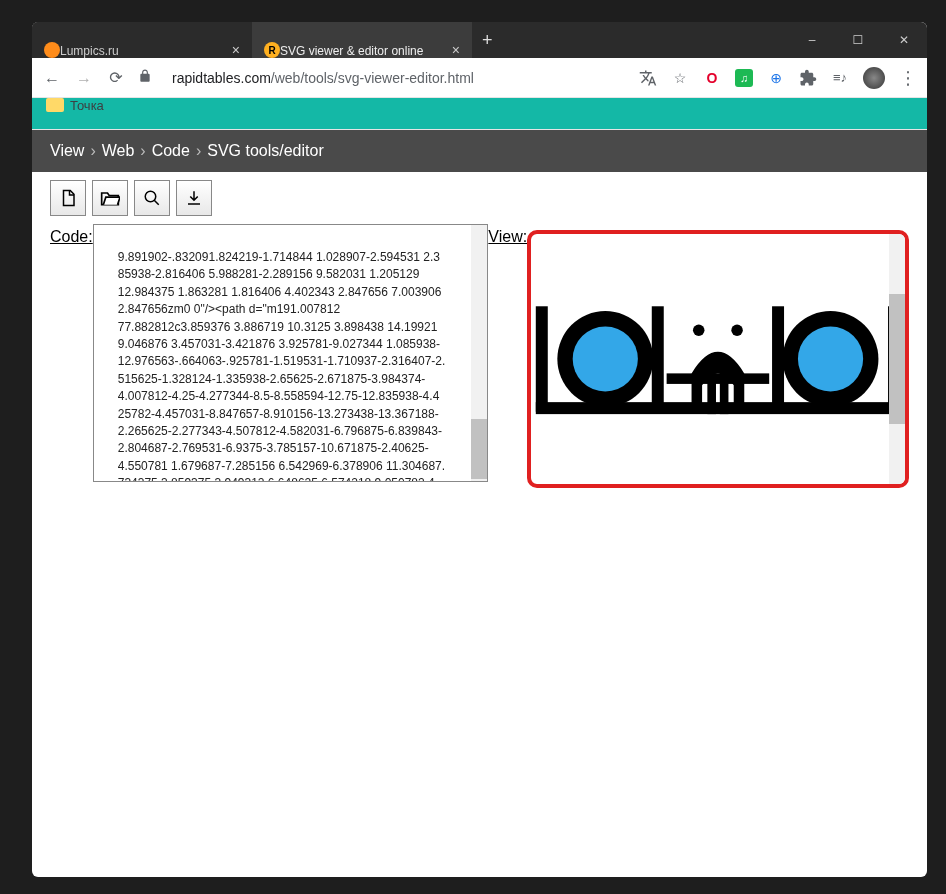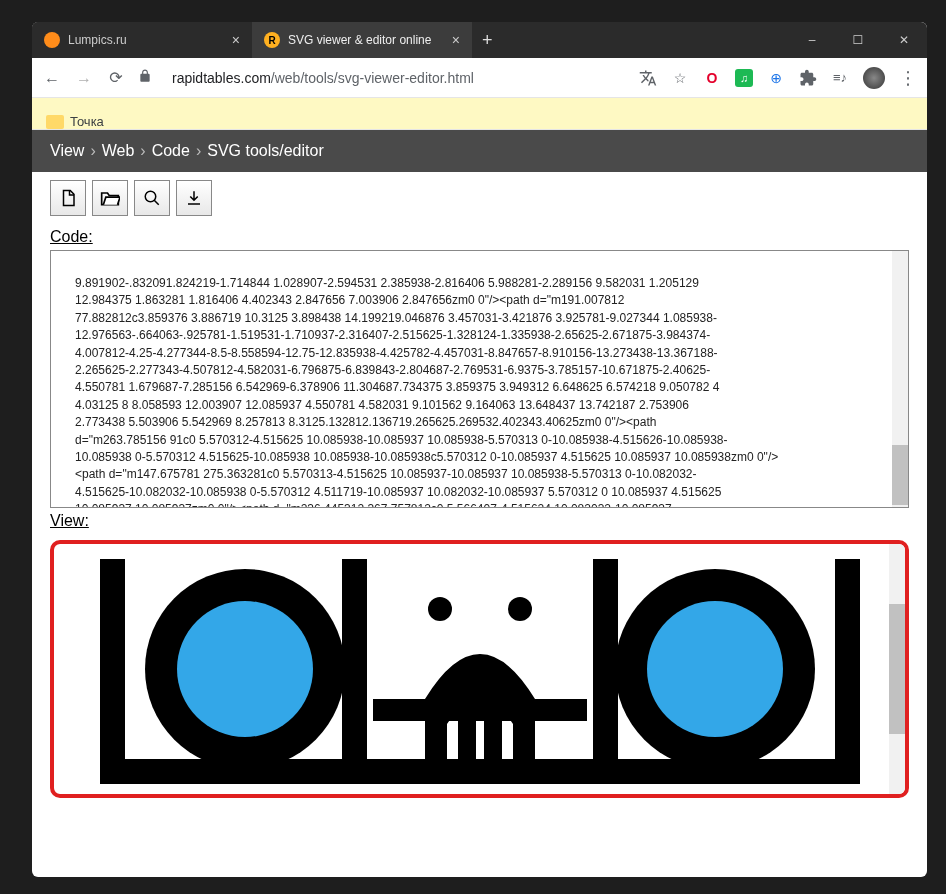--- a/index.html
+++ b/index.html
@@ -1,44 +1,44 @@
 <!DOCTYPE html>
 <html><head>
 <meta charset="utf-8">
 <style>
 *{margin:0;padding:0;box-sizing:border-box;font-family:"Segoe UI",Arial,sans-serif}
 body{background:#1e1e1e;width:946px;height:894px;overflow:hidden}
 .outer{position:absolute;left:32px;top:22px;width:895px;height:855px;background:#fff;border-radius:6px;display:flex;flex-direction:column;overflow:hidden}
 .titlebar{height:36px;background:#2b2b2b;display:flex;align-items:stretch}
 .tabs-area{display:flex;flex:1}
-.tab{display:flex;align-items:center;padding:0 12px;gap:8px;font-size:12px;color:#ccc;min-width:220px;position:relative}
+.tab{display:flex;align-items:flex-end;padding:0 12px;font-size:12px;color:#ccc;min-width:220px;position:relative}
 .tab.inactive{background:#2b2b2b}
 .tab.active{background:#3c3c3c;color:#eee}
 .tab-fav{width:16px;height:16px;border-radius:50%;display:flex;align-items:center;justify-content:center;font-size:10px;font-weight:bold;flex-shrink:0}
 .tab-fav.orange{background:#ff8c1a}
 .tab-fav.r{background:#ffb020;color:#000}
 .tab-close{color:#ccc;cursor:pointer;font-size:14px;margin-left:auto}
 .tab-new{display:flex;align-items:center;padding:0 10px;color:#ddd;font-size:18px;cursor:pointer}
 .win-controls{display:flex}
 .win-btn{width:46px;display:flex;align-items:center;justify-content:center;color:#ccc;font-size:12px;cursor:pointer}
 .addrbar{height:40px;background:#fff;display:flex;align-items:center;padding:0 10px;gap:12px;border-bottom:1px solid #e5e5e5}
 .nav-ico{width:20px;height:20px;display:flex;align-items:center;justify-content:center;color:#5f6368;cursor:pointer}
 .nav-ico.disabled{color:#b0b0b0}
 .addr{flex:1;display:flex;align-items:center;gap:20px;font-size:14px;color:#5f6368}
 .addr .domain{color:#202124}
 .ext-icons{display:flex;gap:14px;align-items:center}
 .ext{width:18px;height:18px;display:flex;align-items:center;justify-content:center;font-size:14px;cursor:pointer}
-.bookmarks{height:32px;background:#fef9c3;display:flex;align-items:flex-end;padding:0 14px;gap:6px;border-bottom:1px solid #e5e5e5;font-size:13px;color:#3c4043}
+.bookmarks{height:32px;background:#14b8a6;display:flex;align-items:flex-start;padding:0 14px;gap:6px;border-bottom:1px solid #e5e5e5;font-size:13px;color:#3c4043}
 .bm-folder{width:18px;height:14px;background:#ffd968;border-radius:2px}
 .breadcrumb{background:#4a4a4a;color:#fff;padding:12px 18px;font-size:16px;display:flex;gap:6px;align-items:center}
 .bc-item{cursor:pointer}
 .bc-sep{color:#bbb}
 .toolbar{display:flex;gap:6px;padding:8px 18px;background:#fff}
 .tool-btn{width:36px;height:36px;border:1px solid #888;background:linear-gradient(#fff,#e8e8e8);display:flex;align-items:center;justify-content:center;cursor:pointer}
-.content{padding:0 18px;flex:1;display:flex;flex-direction:column;overflow:hidden}
+.content{padding:0 18px;flex:1;display:flex;flex-direction:row;overflow:hidden}
 .label{font-size:16px;text-decoration:underline;margin:4px 0;color:#000}
 .code-box{border:1px solid #888;padding:24px;font-family:Consolas,monospace;font-size:12px;line-height:1.45;overflow:auto;height:258px;color:#222;position:relative;background:#fff}
 .scrollbar{position:absolute;right:0;top:0;width:16px;height:100%;background:#f1f1f1}
 .scrollbar-thumb{position:absolute;right:0;width:16px;background:#c1c1c1}
 .view-box{border:4px solid #e02020;border-radius:10px;margin-top:6px;height:258px;position:relative;background:#fff;display:flex;align-items:center;justify-content:center;overflow:hidden}
 .view-scroll{position:absolute;right:0;top:0;width:16px;height:100%;background:#f1f1f1}
 svg.boombox{width:780px;height:240px}
 </style>
 </head>
 <body>

